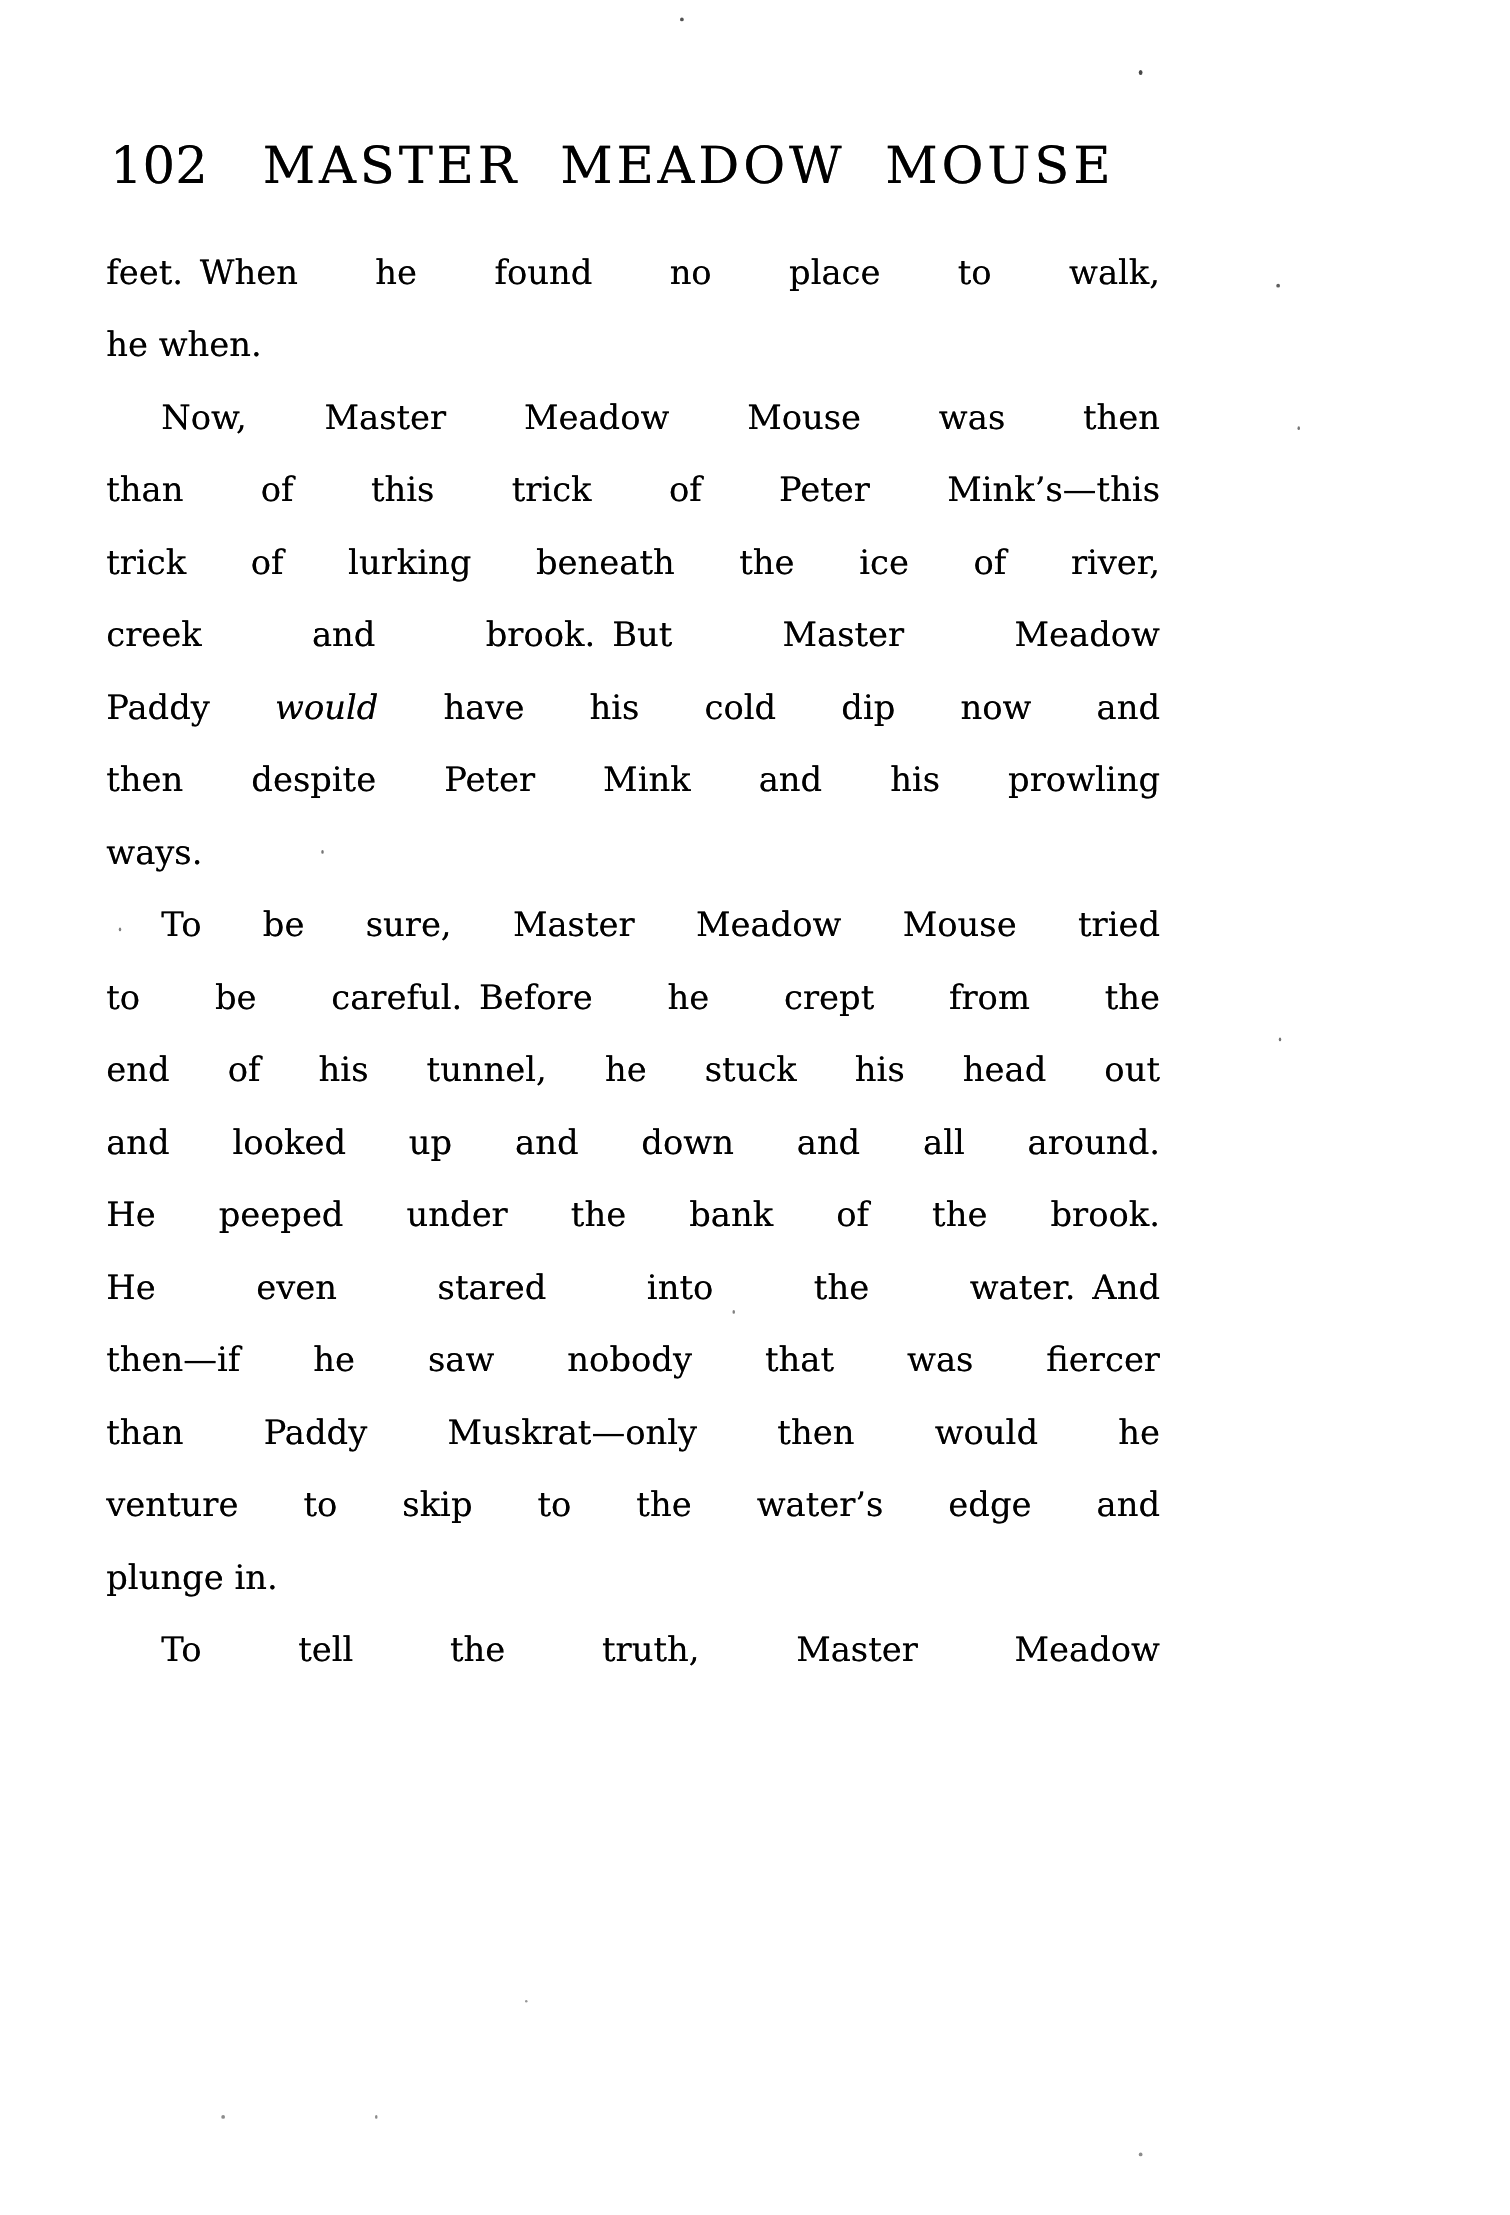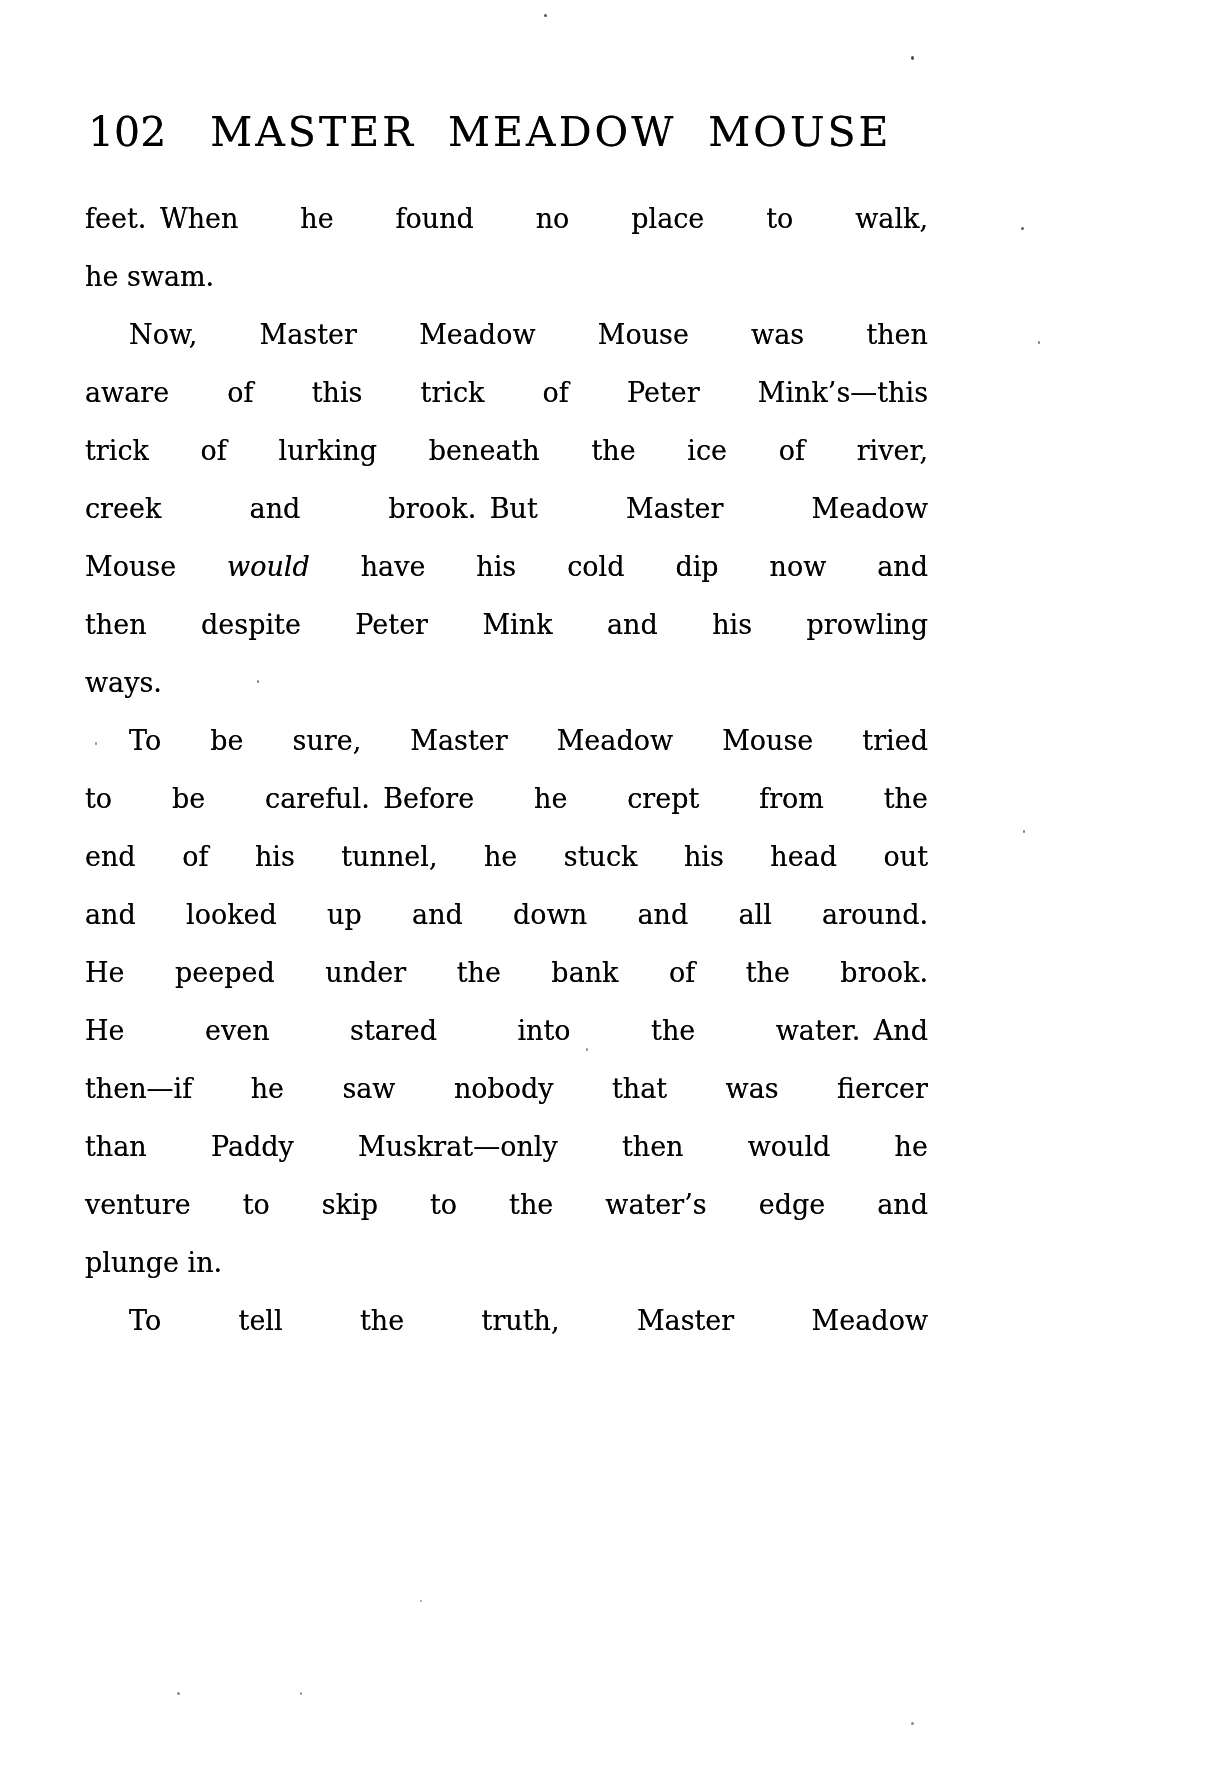--- a/index.html
+++ b/index.html
@@ -60,26 +60,26 @@
 <body>
 
 <div class="page">
 
   <div class="header">
     <span class="page-number">102</span><span class="running-title">MASTER MEADOW MOUSE</span>
   </div>
 
   <div class="body-text">
     <div class="line jl">feet. When he found no place to walk,</div>
-    <div class="line">he swam.</div>
+    <div class="line">he when.</div>
     <div class="line jl indent">Now, Master Meadow Mouse was then</div>
-    <div class="line jl">aware of this trick of Peter Mink’s—this</div>
+    <div class="line jl">than of this trick of Peter Mink’s—this</div>
     <div class="line jl">trick of lurking beneath the ice of river,</div>
     <div class="line jl">creek and brook. But Master Meadow</div>
-    <div class="line jl"><span>Mouse </span><i>would</i><span> have his cold dip now and</span></div>
+    <div class="line jl"><span>Paddy </span><i>would</i><span> have his cold dip now and</span></div>
     <div class="line jl">then despite Peter Mink and his prowling</div>
     <div class="line">ways.</div>
     <div class="line jl indent">To be sure, Master Meadow Mouse tried</div>
     <div class="line jl">to be careful. Before he crept from the</div>
     <div class="line jl">end of his tunnel, he stuck his head out</div>
     <div class="line jl">and looked up and down and all around.</div>
     <div class="line jl">He peeped under the bank of the brook.</div>
     <div class="line jl">He even stared into the water. And</div>
     <div class="line jl">then—if he saw nobody that was fiercer</div>
     <div class="line jl">than Paddy Muskrat—only then would he</div>

